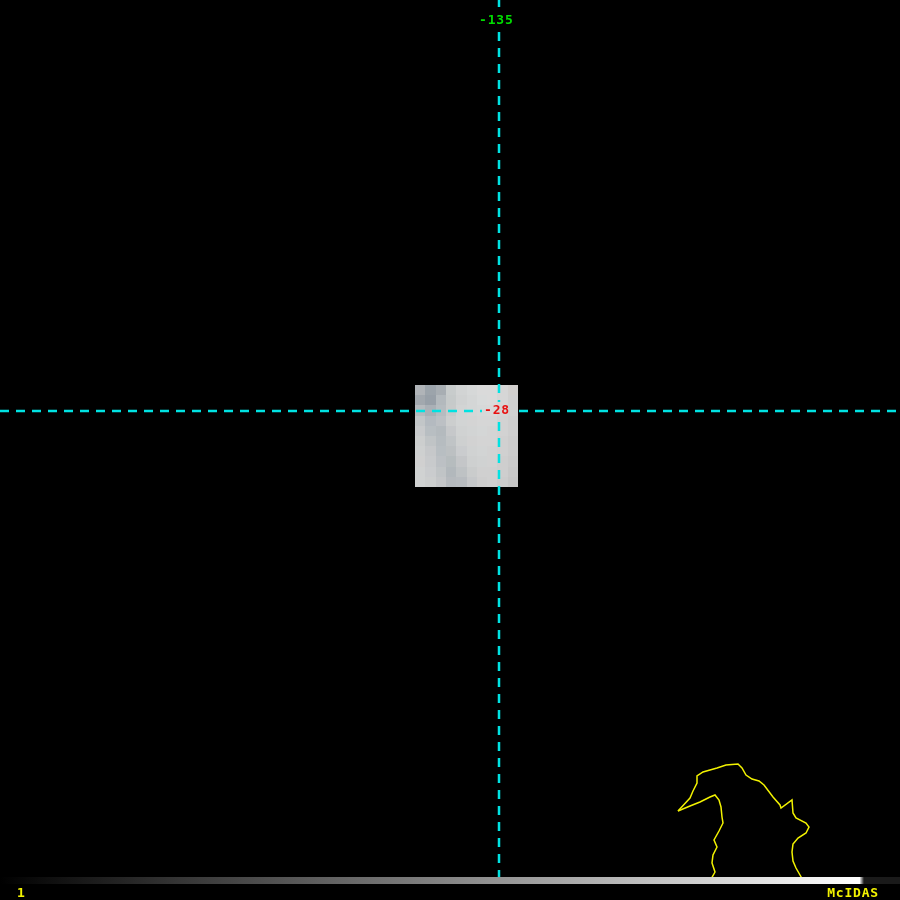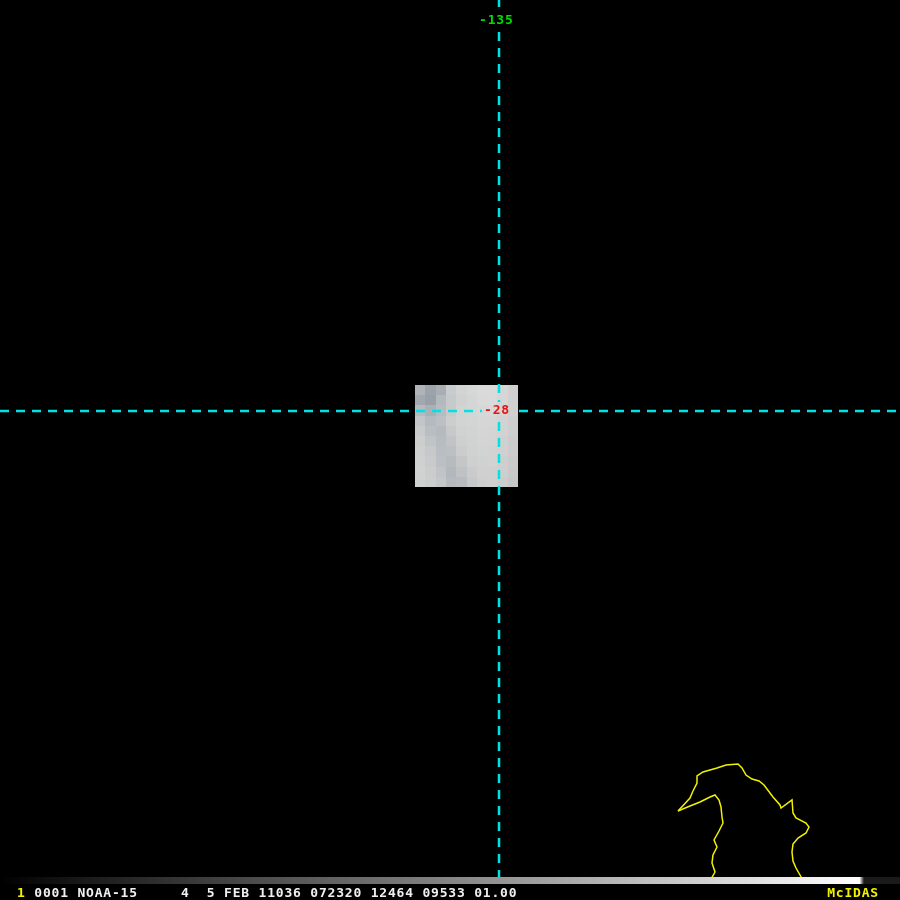--- a/index.html
+++ b/index.html
@@ -178,17 +178,16 @@
     </svg>
 
   <span class="coordlabel lon" id="lon-label" style="left: 479px; top: 13px;">-135</span>
 
   <span class="coordlabel lat" id="lat-label" style="left: 484px; top: 403px;">-28</span>
 
   <div class="ramp"></div>
 
   <div class="statusbar">
     <span class="frame">1</span>
-    <span class="text"> 0001 NOAA-15     4  5 FEB 11036 072320 12464 09533 01.00</span>
     <span class="brand">McIDAS</span>
   </div>
 
 </div>
 
 </body></html>

